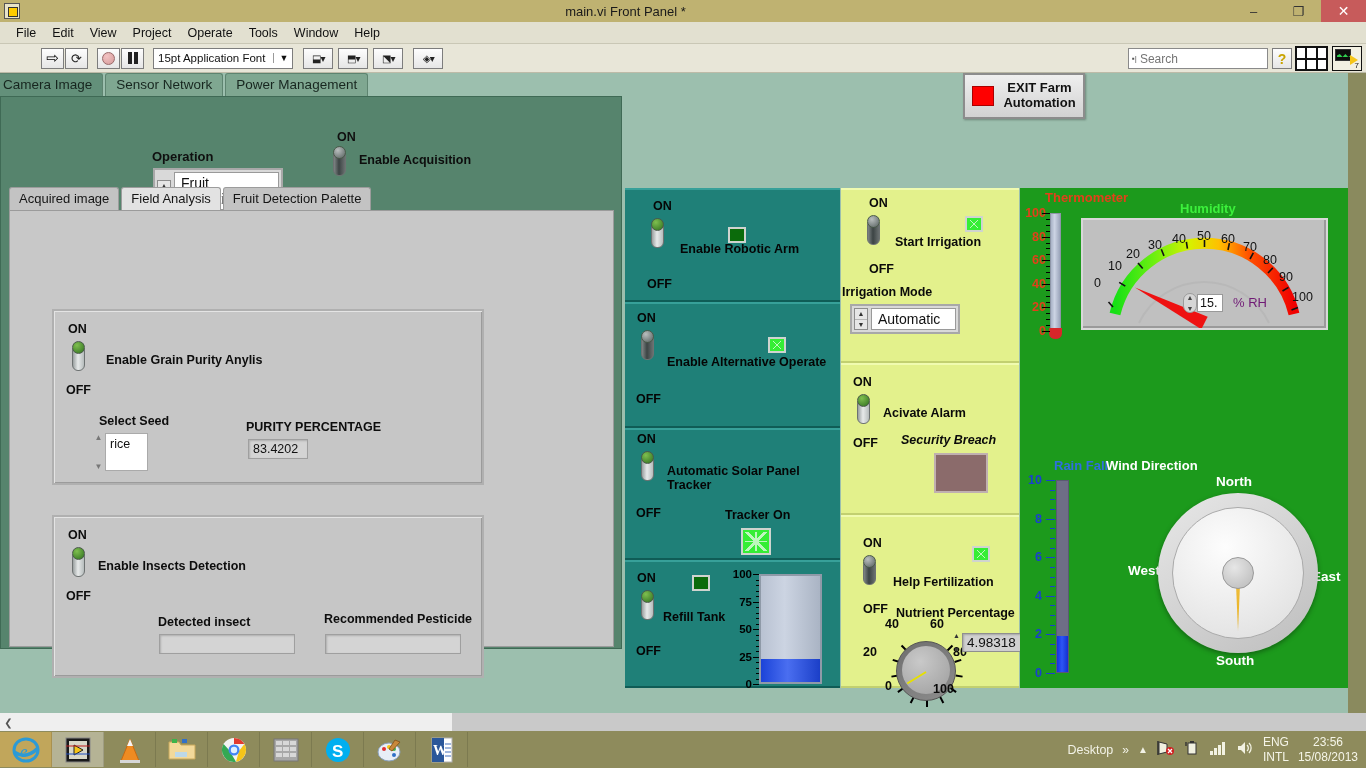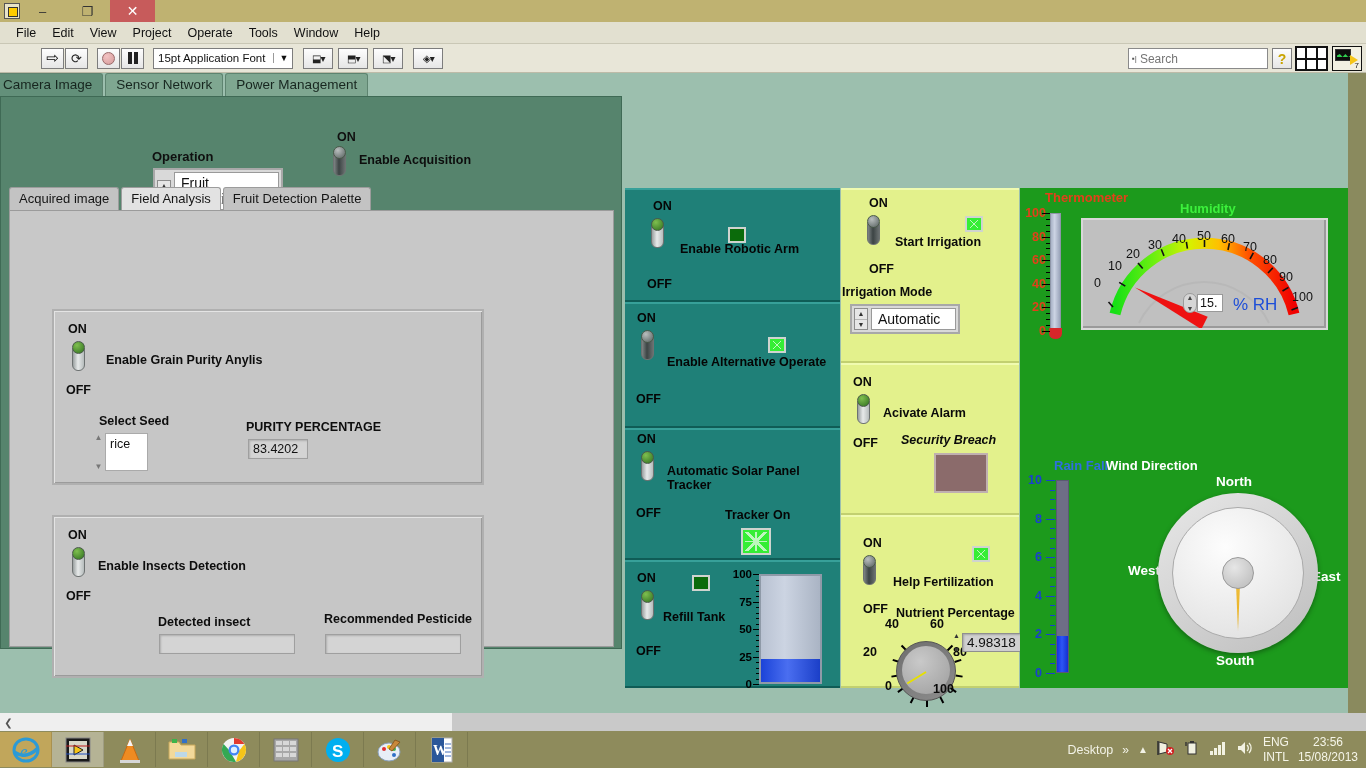--- a/index.html
+++ b/index.html
@@ -244,21 +244,21 @@
 
   .gauge-box { position: absolute; background: #c0c0c0; border: 2px solid #d8d8d8;
                box-shadow: inset -2px -2px 0 #9a9a9a; }
   .gauge-num { position: absolute; font-size: 12.5px; color: #111; }
   .gauge-val-ctl { position: absolute; display: flex; align-items: center; justify-content: flex-end; }
   .gv-spin { width: 14px; height: 20px; border: 1px solid #9b9b9b; border-radius: 7px;
              background: #d6d6d6; display: flex; flex-direction: column;
              align-items: center; justify-content: space-between; font-size: 7px; color: #444; }
   .gv-val { background: #fff; border: 1px solid #999; width: 26px; height: 18px;
             font-size: 12.5px; padding: 1px 2px; overflow: hidden; color: #111; }
-  .rh-label { position: absolute; font-size: 17px; color: #1d4ed8; }
+  .rh-label { position: absolute; font-size: 13px; color: #701a75; }
 
   .compass { position: absolute; width: 160px; height: 160px; border-radius: 50%;
              background: linear-gradient(145deg,#e8e8e8,#bdbdbd);
              box-shadow: 0 2px 5px rgba(0,0,0,0.35); }
   .compass-inner { position: absolute; left: 14px; top: 14px; width: 132px; height: 132px;
                    border-radius: 50%; background: radial-gradient(circle at 40% 30%, #fdfdfd, #dcdcdc);
                    border: 1px solid #aaa; }
   .ctick { position: absolute; left: 50%; top: 50%; width: 1px; height: 62px;
            transform-origin: 0.5px 0; }
   .ctick i { display: block; width: 1px; height: 7px; background: #333; margin-top: 4px; }
@@ -317,20 +317,21 @@
   .tray-lang { text-align: center; line-height: 1.25; font-size: 12px; color: #f5f5e8; }
   .desktop-lbl { font-size: 12.5px; color: #f2f2e6; }
 </style>
 </head>
 <body>
 
 <div class="app">
 
   <div class="titlebar">
     <div class="title-icon"></div>
+    <div class="title-text">main.vi Front Panel *</div>
     <div class="wctrl">–</div>
     <div class="wctrl">❐</div>
     <div class="wctrl close">✕</div>
   </div>
 
   <div class="menubar">
     <div class="menu-item">File</div>
     <div class="menu-item">Edit</div>
     <div class="menu-item">View</div>
     <div class="menu-item">Project</div>
@@ -932,20 +933,27 @@
                 <i></i>
               </div>
             </div>
           <div class="c-needle" id="compass-needle" style="transform: translate(-50%, 0px) rotate(360deg);"></div>
           <div class="c-hub"></div>
         </div>
       </div>
     </div>
   </div>
 
+  <div class="exitbtn">
+    <div class="exit-led"></div>
+    <div class="exit-txt">
+      <div>EXIT  Farm</div>
+      <div>Automation</div>
+    </div>
+  </div>
 
   <div class="hscroll">
     <div class="hs-left">❮</div>
     <div class="hs-track">
       <div class="hs-thumb"></div>
       <div class="hs-rest"></div>
     </div>
   </div>
 
   <div class="taskbar">

